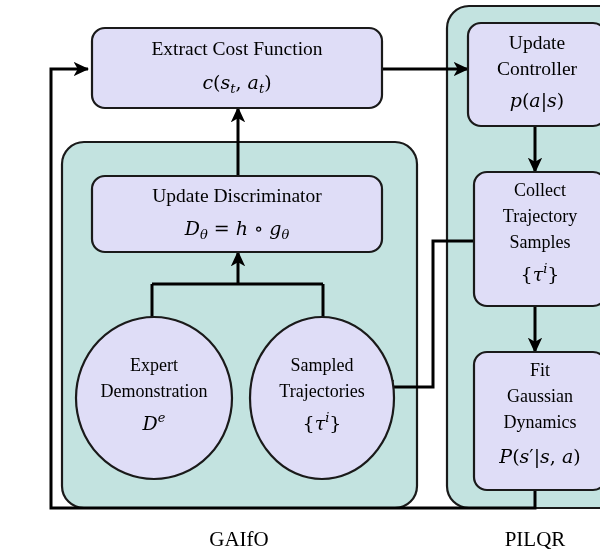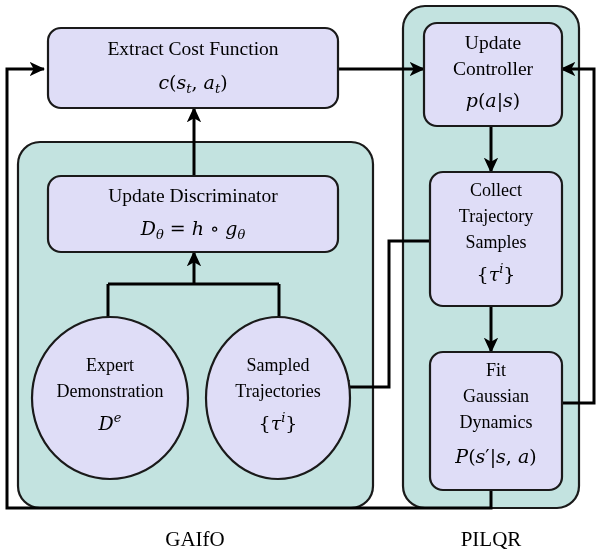--- a/index.html
+++ b/index.html
@@ -10,20 +10,21 @@
   body {
     width: 600px;
     height: 558px;
     font-family: "Liberation Serif", serif;
     overflow: hidden;
   }
   #diagram-root {
     position: relative;
     width: 480px;
     height: 558px;
+    margin-left: 44px;
   }
   svg.diagram {
     display: block;
     width: 600px;
     height: 558px;
   }
   .panel {
     stroke: #1a1a1a;
     stroke-width: 2.2;
   }

